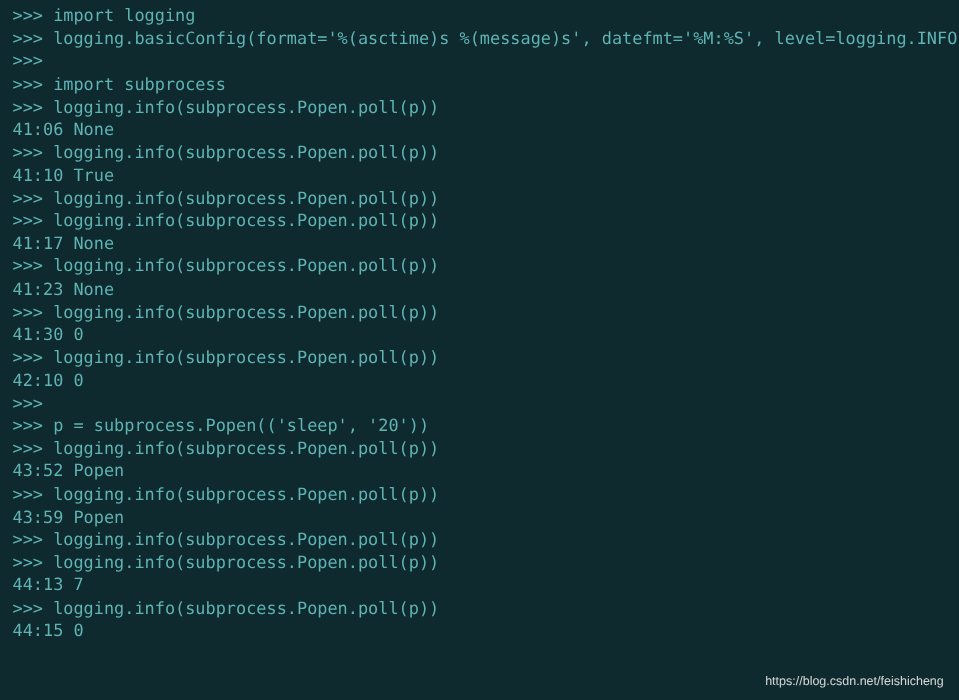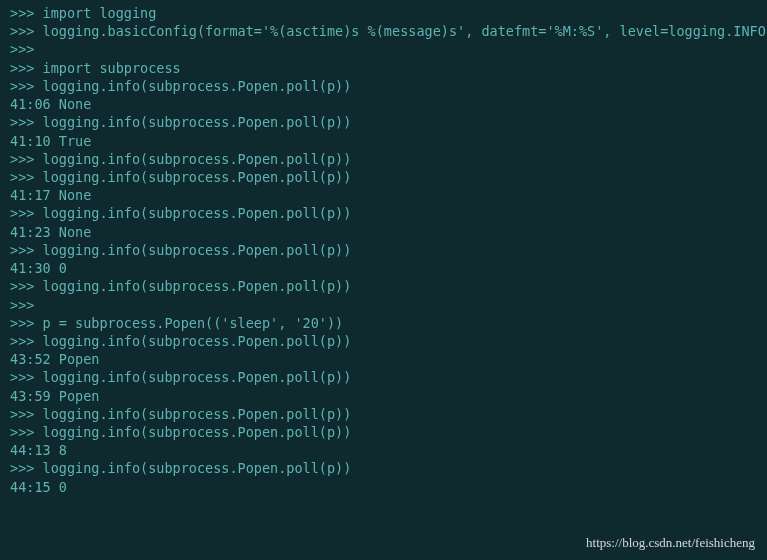--- a/index.html
+++ b/index.html
@@ -20,22 +20,22 @@
       position: relative;
     }
     .line {
       white-space: pre;
     }
     .watermark {
       position: absolute;
       bottom: 8px;
       right: 12px;
       color: #e8e8e8;
-      font-size: 13px;
-      font-family: Liberation Serif, serif;
+      font-size: 10px;
+      font-family: Liberation Sans, sans-serif;
       opacity: 0.9;
     }
   </style>
 </head>
 <body>
 
 <div id="terminal-container">
     <div class="line">&gt;&gt;&gt; import logging</div>
     <div class="line">&gt;&gt;&gt; logging.basicConfig(format='%(asctime)s %(message)s', datefmt='%M:%S', level=logging.INFO)</div>
     <div class="line">&gt;&gt;&gt;</div>
@@ -45,26 +45,27 @@
     <div class="line">&gt;&gt;&gt; logging.info(subprocess.Popen.poll(p))</div>
     <div class="line">41:10 True</div>
     <div class="line">&gt;&gt;&gt; logging.info(subprocess.Popen.poll(p))</div>
     <div class="line">&gt;&gt;&gt; logging.info(subprocess.Popen.poll(p))</div>
     <div class="line">41:17 None</div>
     <div class="line">&gt;&gt;&gt; logging.info(subprocess.Popen.poll(p))</div>
     <div class="line">41:23 None</div>
     <div class="line">&gt;&gt;&gt; logging.info(subprocess.Popen.poll(p))</div>
     <div class="line">41:30 0</div>
     <div class="line">&gt;&gt;&gt; logging.info(subprocess.Popen.poll(p))</div>
+    <div class="line">42:10 0</div>
     <div class="line">&gt;&gt;&gt;</div>
     <div class="line">&gt;&gt;&gt; p = subprocess.Popen(('sleep', '20'))</div>
     <div class="line">&gt;&gt;&gt; logging.info(subprocess.Popen.poll(p))</div>
     <div class="line">43:52 Popen</div>
     <div class="line">&gt;&gt;&gt; logging.info(subprocess.Popen.poll(p))</div>
     <div class="line">43:59 Popen</div>
     <div class="line">&gt;&gt;&gt; logging.info(subprocess.Popen.poll(p))</div>
     <div class="line">&gt;&gt;&gt; logging.info(subprocess.Popen.poll(p))</div>
-    <div class="line">44:13 8</div>
+    <div class="line">44:13 7</div>
     <div class="line">&gt;&gt;&gt; logging.info(subprocess.Popen.poll(p))</div>
     <div class="line">44:15 0</div>
   </div>
 
 <div class="watermark">https://blog.csdn.net/feishicheng</div>
 
 </body></html>

